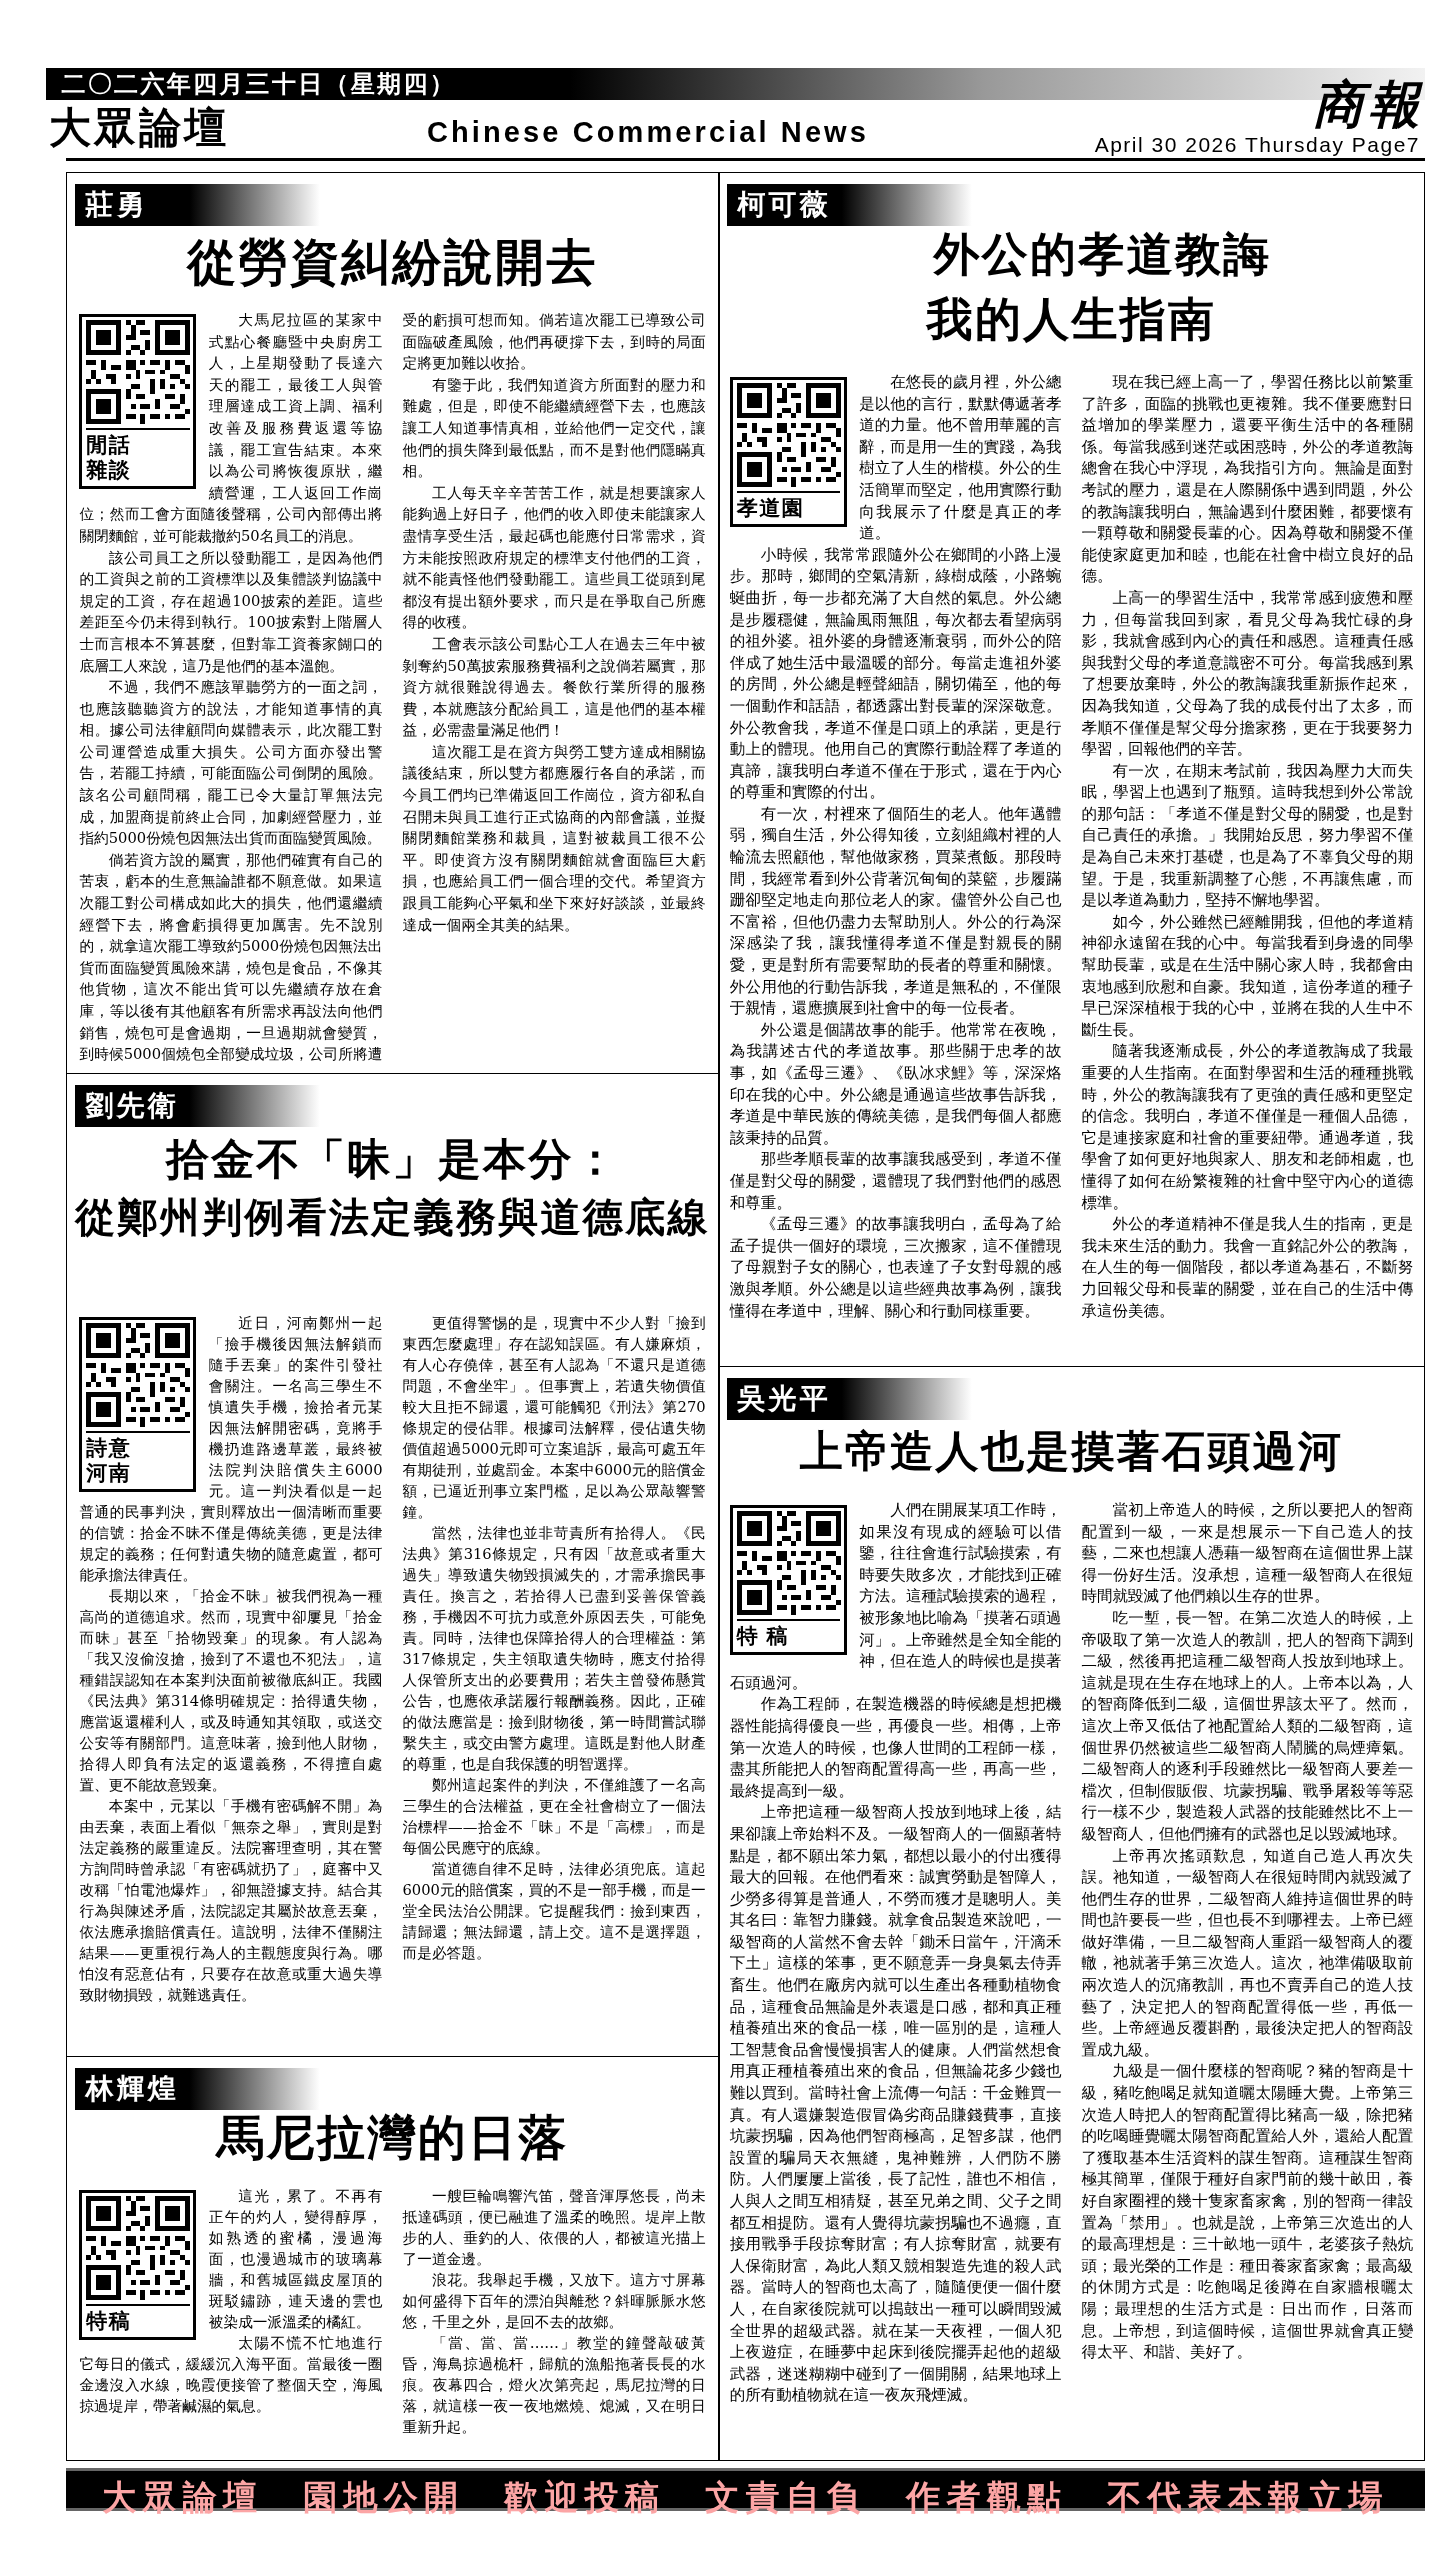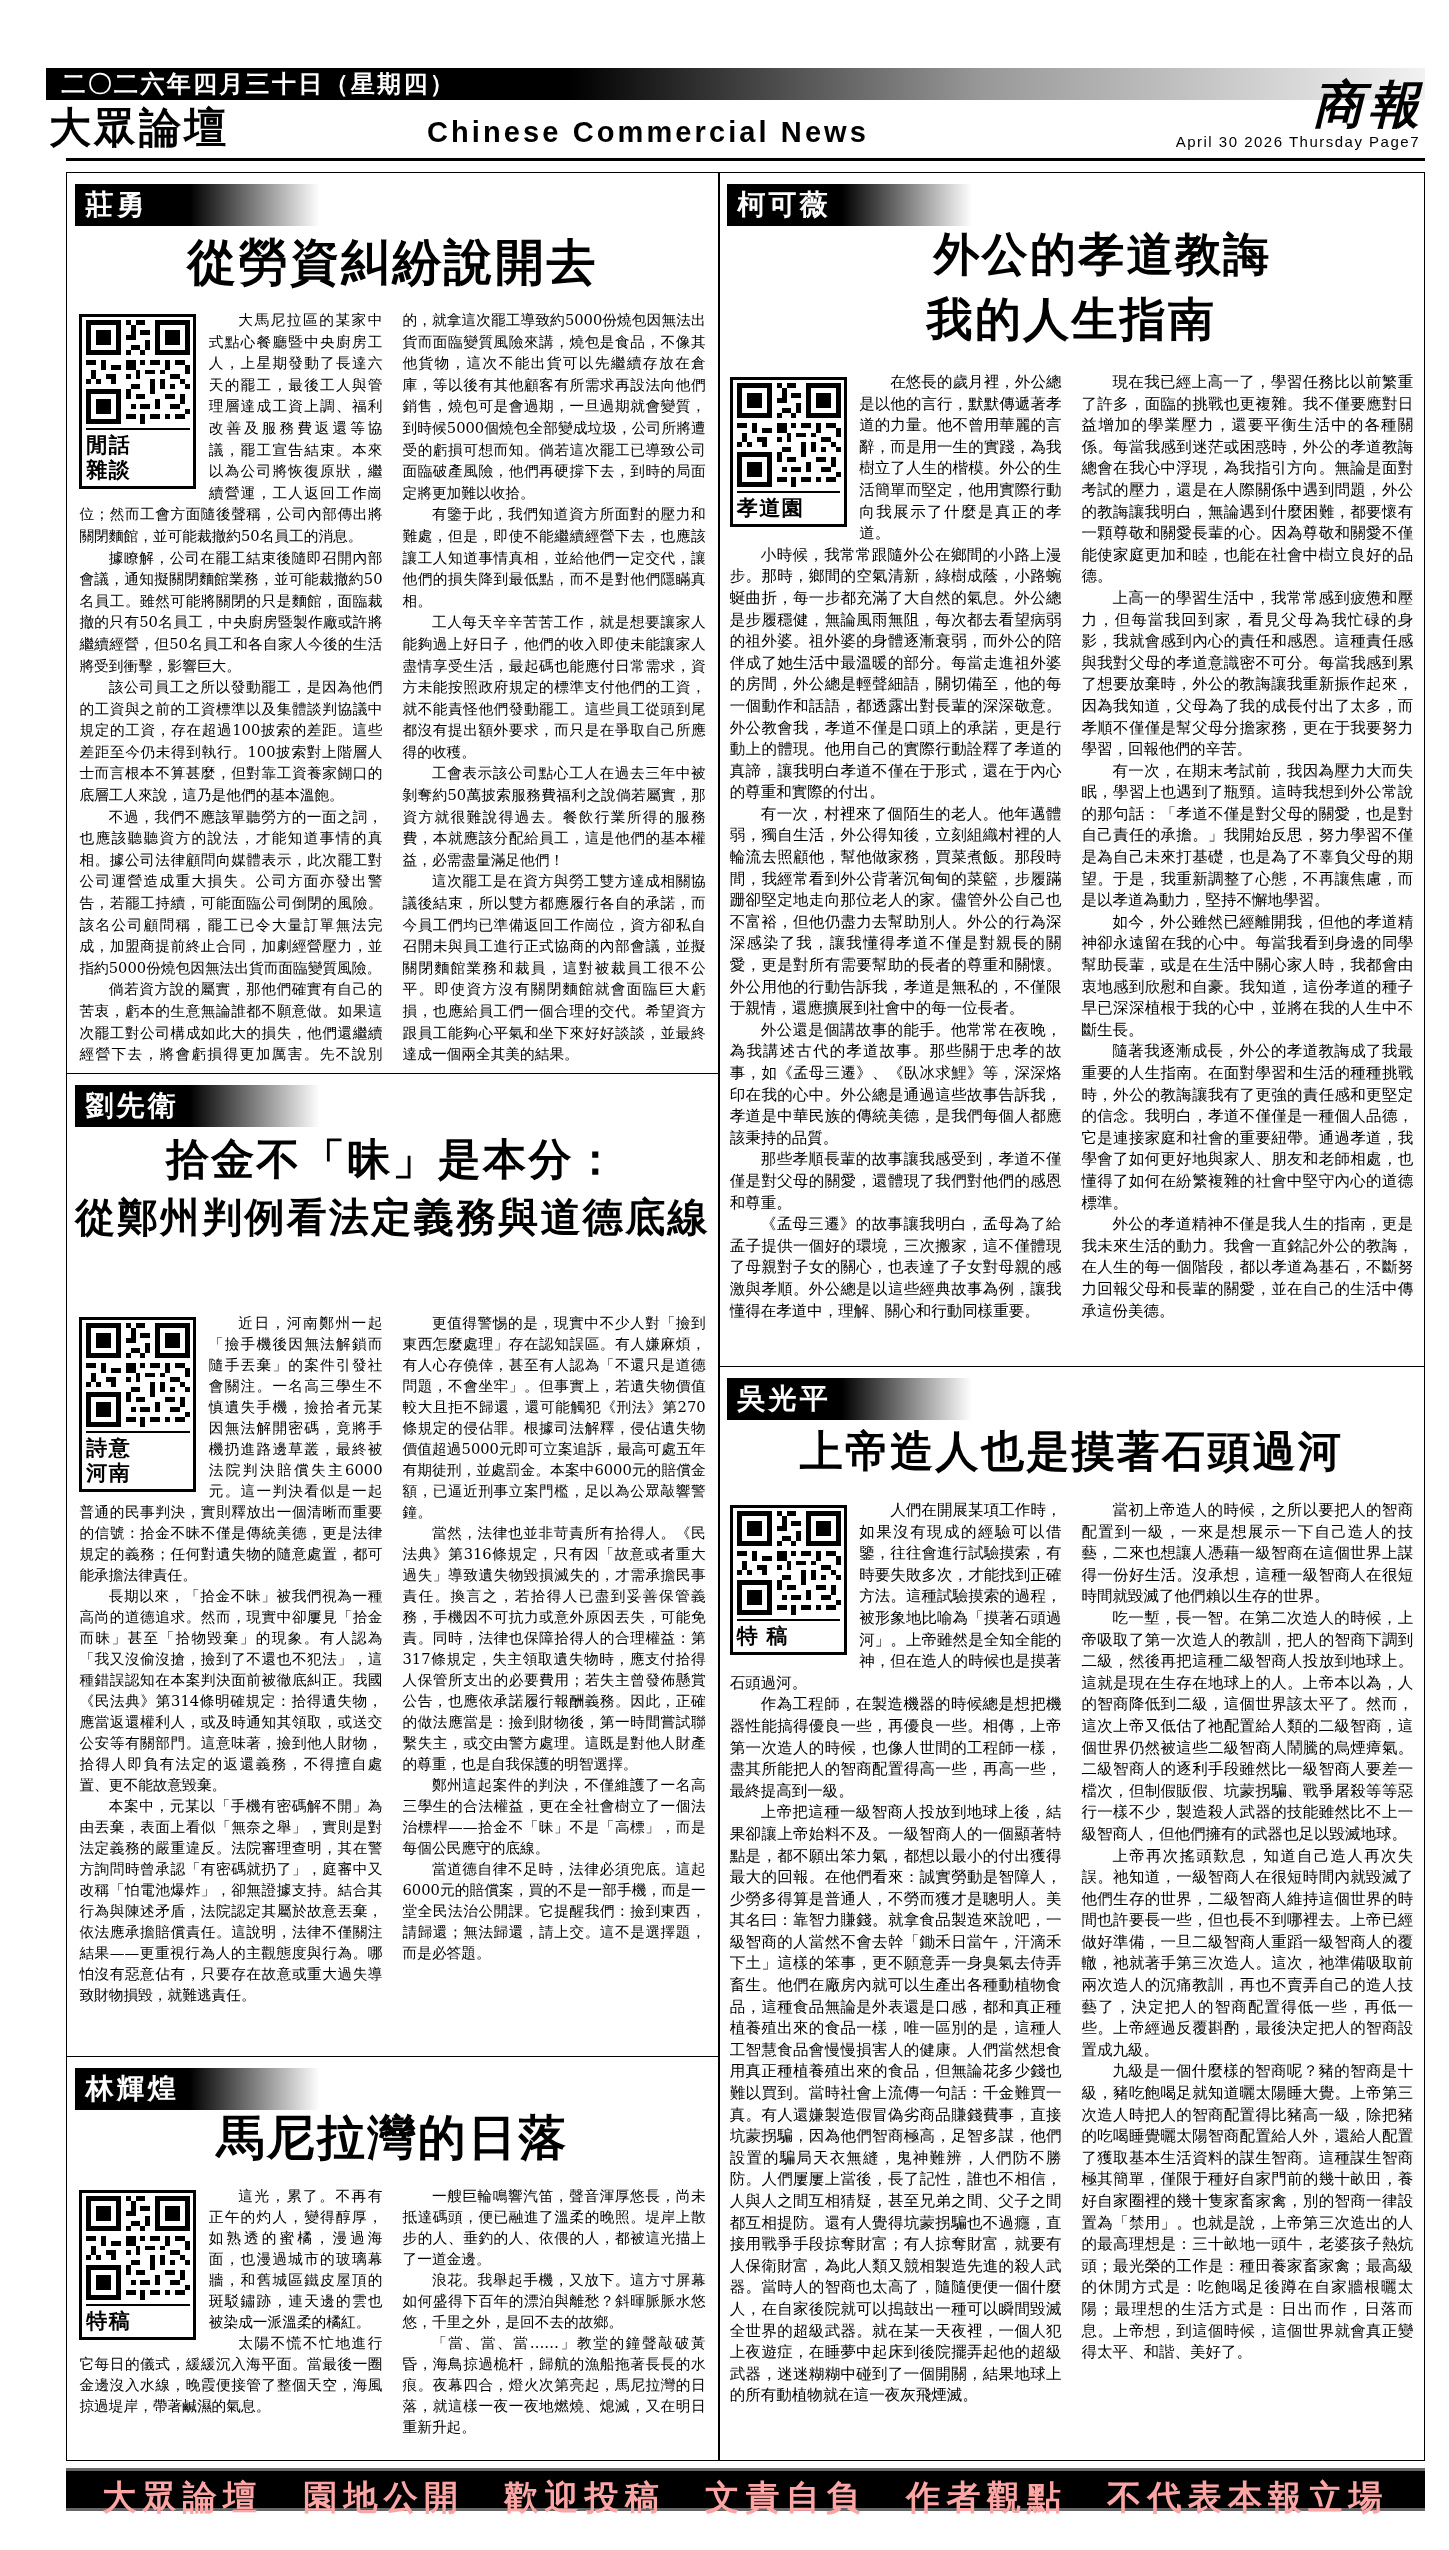--- a/index.html
+++ b/index.html
@@ -9,21 +9,21 @@
   .datebar{position:absolute;left:46px;top:68px;width:1379px;height:32px;
            background:linear-gradient(to right,#000 0%,#000 38%,#999 68%,#f2f2f2 100%);
            color:#fff;font-family:"Liberation Sans",sans-serif;font-weight:bold;
            font-size:24px;line-height:32px;padding-left:15.5px;box-sizing:border-box;letter-spacing:2.3px;}
   .brand-cn{position:absolute;right:25px;top:71px;font-size:51px;font-weight:bold;
             font-family:"DejaVu Serif",serif;font-style:italic;letter-spacing:4.6px;margin-left:8px;}
   .section-cn{position:absolute;left:49px;top:100px;font-size:42px;font-weight:900;
               font-family:"Liberation Sans",sans-serif;letter-spacing:3.1px;}
   .paper-en{position:absolute;left:427px;top:116px;font-size:29px;font-weight:bold;
             font-family:"Liberation Sans",sans-serif;letter-spacing:3.1px;}
-  .date-en{position:absolute;right:29px;top:133px;font-size:15px;
+  .date-en{position:absolute;right:29px;top:133px;font-size:21px;
            font-family:"Liberation Sans",sans-serif;letter-spacing:1.5px;}
   .toprule{position:absolute;left:66px;top:158px;width:1359px;height:3.1px;background:#000;}
   
   .frame{position:absolute;left:66px;top:172px;width:1359px;height:2289px;
          border:1.5px solid #000;box-sizing:border-box;}
   .vdiv{position:absolute;left:651px;top:0;width:1.5px;height:100%;background:#000;}
   article{position:absolute;box-sizing:border-box;overflow:hidden;}
   .a1{left:0;top:0;width:651px;height:901px;border-bottom:1.5px solid #000;}
   .a3{left:0;top:901px;width:651px;height:983px;border-bottom:1.5px solid #000;}
   .a5{left:0;top:1884px;width:651px;height:402px;}
@@ -153,21 +153,20 @@
                   <rect x="20" y="18" width="1" height="1"></rect>
     </g>
   </svg>
 </span>
           <div class="cap">
             <span>閒話</span>
             <span>雜談</span>
           </div>
         </div>
         <p>大馬尼拉區的某家中式點心餐廳暨中央廚房工人，上星期發動了長達六天的罷工，最後工人與管理層達成工資上調、福利改善及服務費返還等協議，罷工宣告結束。本來以為公司將恢復原狀，繼續營運，工人返回工作崗位；然而工會方面隨後聲稱，公司內部傳出將關閉麵館，並可能裁撤約50名員工的消息。</p>
-        <p>據瞭解，公司在罷工結束後隨即召開內部會議，通知擬關閉麵館業務，並可能裁撤約50名員工。雖然可能將關閉的只是麵館，面臨裁撤的只有50名員工，中央廚房暨製作廠或許將繼續經營，但50名員工和各自家人今後的生活將受到衝擊，影響巨大。</p>
         <p>該公司員工之所以發動罷工，是因為他們的工資與之前的工資標準以及集體談判協議中規定的工資，存在超過100披索的差距。這些差距至今仍未得到執行。100披索對上階層人士而言根本不算甚麼，但對靠工資養家餬口的底層工人來說，這乃是他們的基本溫飽。</p>
         <p>不過，我們不應該單聽勞方的一面之詞，也應該聽聽資方的說法，才能知道事情的真相。據公司法律顧問向媒體表示，此次罷工對公司運營造成重大損失。公司方面亦發出警告，若罷工持續，可能面臨公司倒閉的風險。該名公司顧問稱，罷工已令大量訂單無法完成，加盟商提前終止合同，加劇經營壓力，並指約5000份燒包因無法出貨而面臨變質風險。</p>
         <p>倘若資方說的屬實，那他們確實有自己的苦衷，虧本的生意無論誰都不願意做。如果這次罷工對公司構成如此大的損失，他們還繼續經營下去，將會虧損得更加厲害。先不說別的，就拿這次罷工導致約5000份燒包因無法出貨而面臨變質風險來講，燒包是食品，不像其他貨物，這次不能出貨可以先繼續存放在倉庫，等以後有其他顧客有所需求再設法向他們銷售，燒包可是會過期，一旦過期就會變質，到時候5000個燒包全部變成垃圾，公司所將遭受的虧損可想而知。倘若這次罷工已導致公司面臨破產風險，他們再硬撐下去，到時的局面定將更加難以收拾。</p>
         <p>有鑒于此，我們知道資方所面對的壓力和難處，但是，即使不能繼續經營下去，也應該讓工人知道事情真相，並給他們一定交代，讓他們的損失降到最低點，而不是對他們隱瞞真相。</p>
         <p>工人每天辛辛苦苦工作，就是想要讓家人能夠過上好日子，他們的收入即使未能讓家人盡情享受生活，最起碼也能應付日常需求，資方未能按照政府規定的標準支付他們的工資，就不能責怪他們發動罷工。這些員工從頭到尾都沒有提出額外要求，而只是在爭取自己所應得的收穫。</p>
         <p>工會表示該公司點心工人在過去三年中被剝奪約50萬披索服務費福利之說倘若屬實，那資方就很難說得過去。餐飲行業所得的服務費，本就應該分配給員工，這是他們的基本權益，必需盡量滿足他們！</p>
         <p>這次罷工是在資方與勞工雙方達成相關協議後結束，所以雙方都應履行各自的承諾，而今員工們均已準備返回工作崗位，資方卻私自召開未與員工進行正式協商的內部會議，並擬關閉麵館業務和裁員，這對被裁員工很不公平。即使資方沒有關閉麵館就會面臨巨大虧損，也應給員工們一個合理的交代。希望資方跟員工能夠心平氣和坐下來好好談談，並最終達成一個兩全其美的結果。</p>
 
       </div>
     </article>

